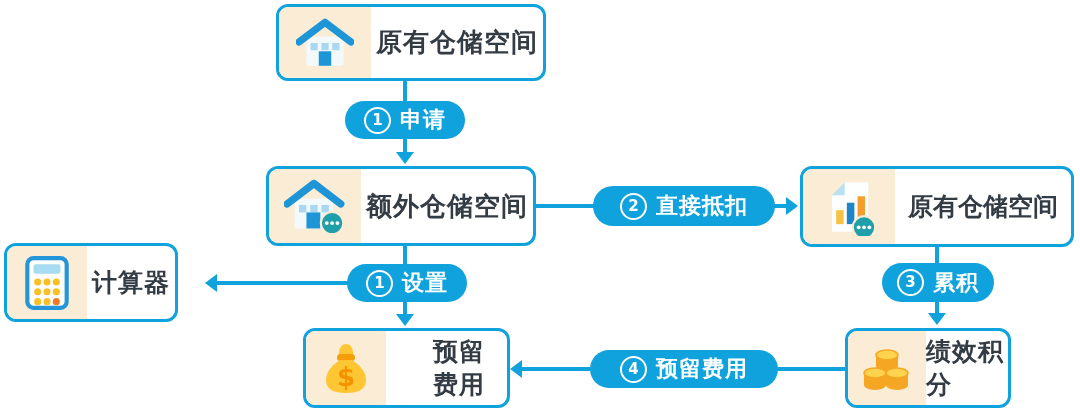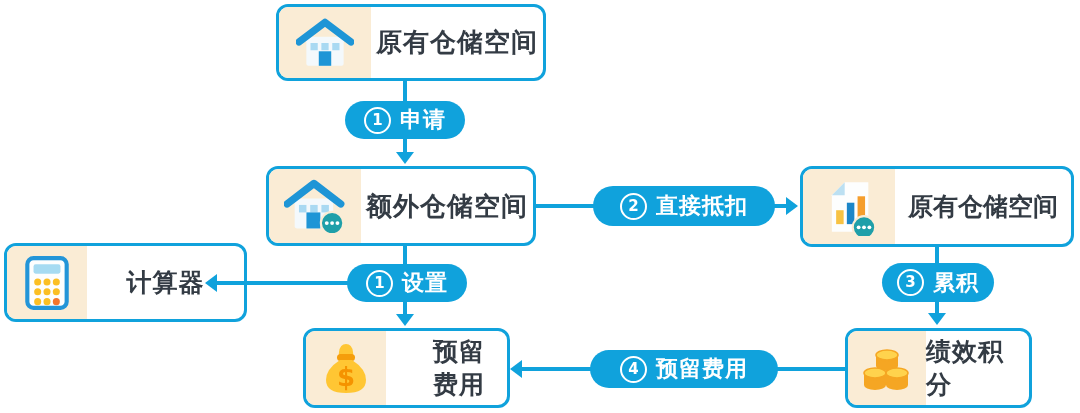--- a/index.html
+++ b/index.html
@@ -27,27 +27,27 @@
   }
   #node-original{left:276px;top:4px;width:270px;height:77px;}
   #node-original .icon-wrap{width:92px;}
   #node-original .node-label{font-size:26px;}
   #node-extra-space{left:266px;top:166px;width:270px;height:80px;}
   #node-extra-space .icon-wrap{width:92px;}
   #node-extra-space .node-label{font-size:26px;}
   #node-extra-sales{left:800px;top:166px;width:274px;height:81px;}
   #node-extra-sales .icon-wrap{width:92px;}
   #node-extra-sales .node-label{font-size:25px;letter-spacing:0;}
-  #node-calculator{left:4px;top:243px;width:243px;height:79px;}
+  #node-calculator{left:4px;top:243px;width:174px;height:79px;}
   #node-calculator .icon-wrap{width:80px;}
   #node-calculator .node-label{font-size:25px;}
   #node-reserved-fee{left:303px;top:328px;width:207px;height:80px;}
   #node-reserved-fee .icon-wrap{width:80px;}
   #node-reserved-fee .node-label{font-size:25px;padding-left:47px;}
-  #node-performance{left:845px;top:328px;width:187px;height:80px;}
+  #node-performance{left:845px;top:328px;width:166px;height:80px;}
   #node-performance .icon-wrap{width:78px;}
   #node-performance .node-label{font-size:25px;}
   
   .pill{
     position:absolute;z-index:3;background:var(--blue);color:#fff;border-radius:999px;
     display:flex;align-items:center;justify-content:center;gap:9px;
     font-weight:bold;font-size:22px;letter-spacing:1px;
   }
   .pill .num{
     width:23px;height:23px;border:2px solid #fff;border-radius:50%;flex:0 0 auto;

